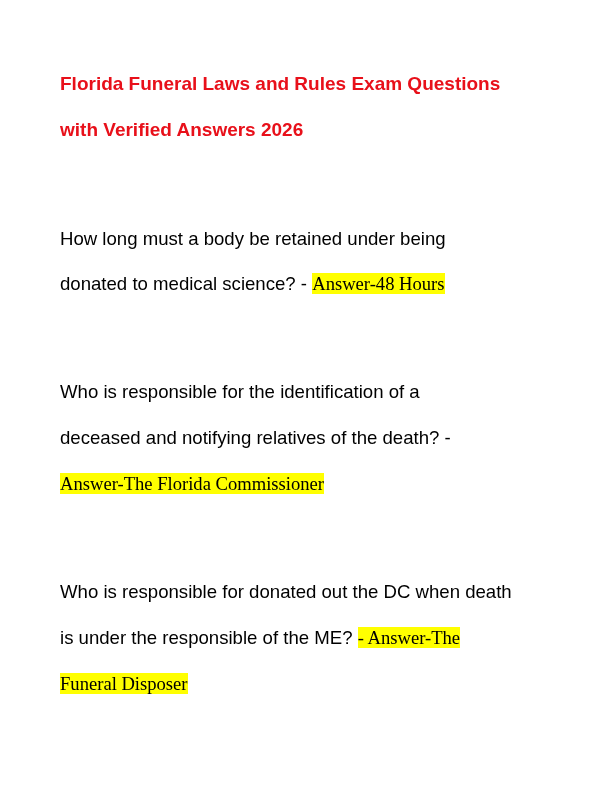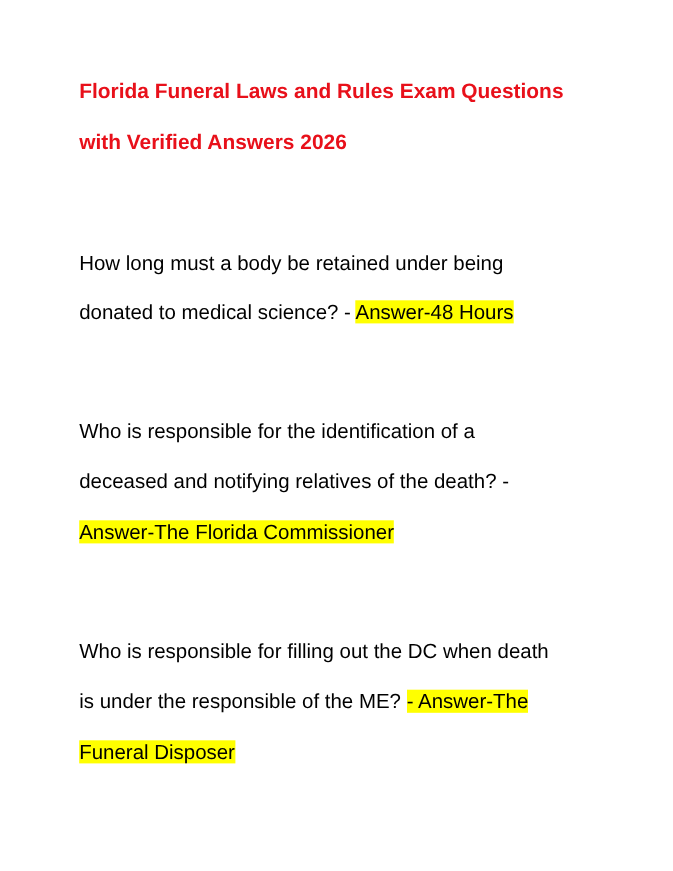--- a/index.html
+++ b/index.html
@@ -1,37 +1,37 @@
 <!DOCTYPE html>
 <html><head>
 <meta charset="utf-8">
 <style>
   html, body { margin: 0; padding: 0; background: #ffffff; }
   body { width: 612px; height: 792px; position: relative; overflow: hidden;
          font-family: "Liberation Sans", sans-serif; color: #000; }
-  .line { position: absolute; left: 72px; white-space: nowrap; font-size: 18.6px; line-height: 22px; }
+  .line { position: absolute; left: 60px; white-space: nowrap; font-size: 18.6px; line-height: 22px; }
   .title { color: #e8101a; font-weight: bold; font-size: 19px; }
-  .hl { background: #ffff00; }
+  .hl { background: #ffff00; font-family: Liberation Serif, serif; }
 </style>
 </head>
 <body>
 
 <div>
   <div class="line title" style="top:73px">Florida Funeral Laws and Rules Exam Questions</div>
   <div class="line title" style="top:119px">with Verified Answers 2026</div>
 
   <div>
     <div class="line" style="top:228px"><span>How long must a body be retained under being</span></div>
     <div class="line" style="top:273px"><span>donated to medical science? - </span><span class="hl">Answer-48 Hours</span></div>
   </div>
 
   <div>
     <div class="line" style="top:381px"><span>Who is responsible for the identification of a</span></div>
     <div class="line" style="top:427px"><span>deceased and notifying relatives of the death? -</span></div>
     <div class="line" style="top:473px"><span class="hl">Answer-The Florida Commissioner</span></div>
   </div>
 
   <div>
-    <div class="line" style="top:581px"><span>Who is responsible for filling out the DC when death</span></div>
+    <div class="line" style="top:581px"><span>Who is responsible for donated out the DC when death</span></div>
     <div class="line" style="top:627px"><span>is under the responsible of the ME? </span><span class="hl">- Answer-The</span></div>
     <div class="line" style="top:673px"><span class="hl">Funeral Disposer</span></div>
   </div>
 </div>
 
 </body></html>

